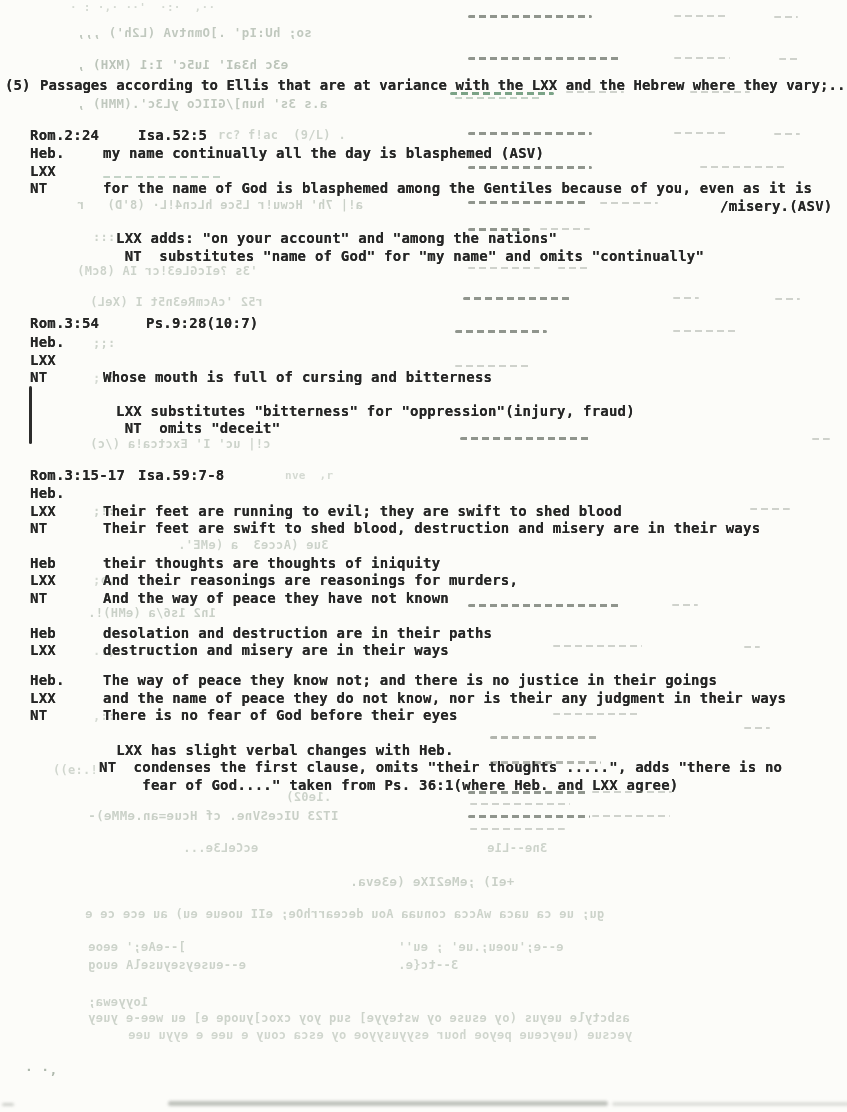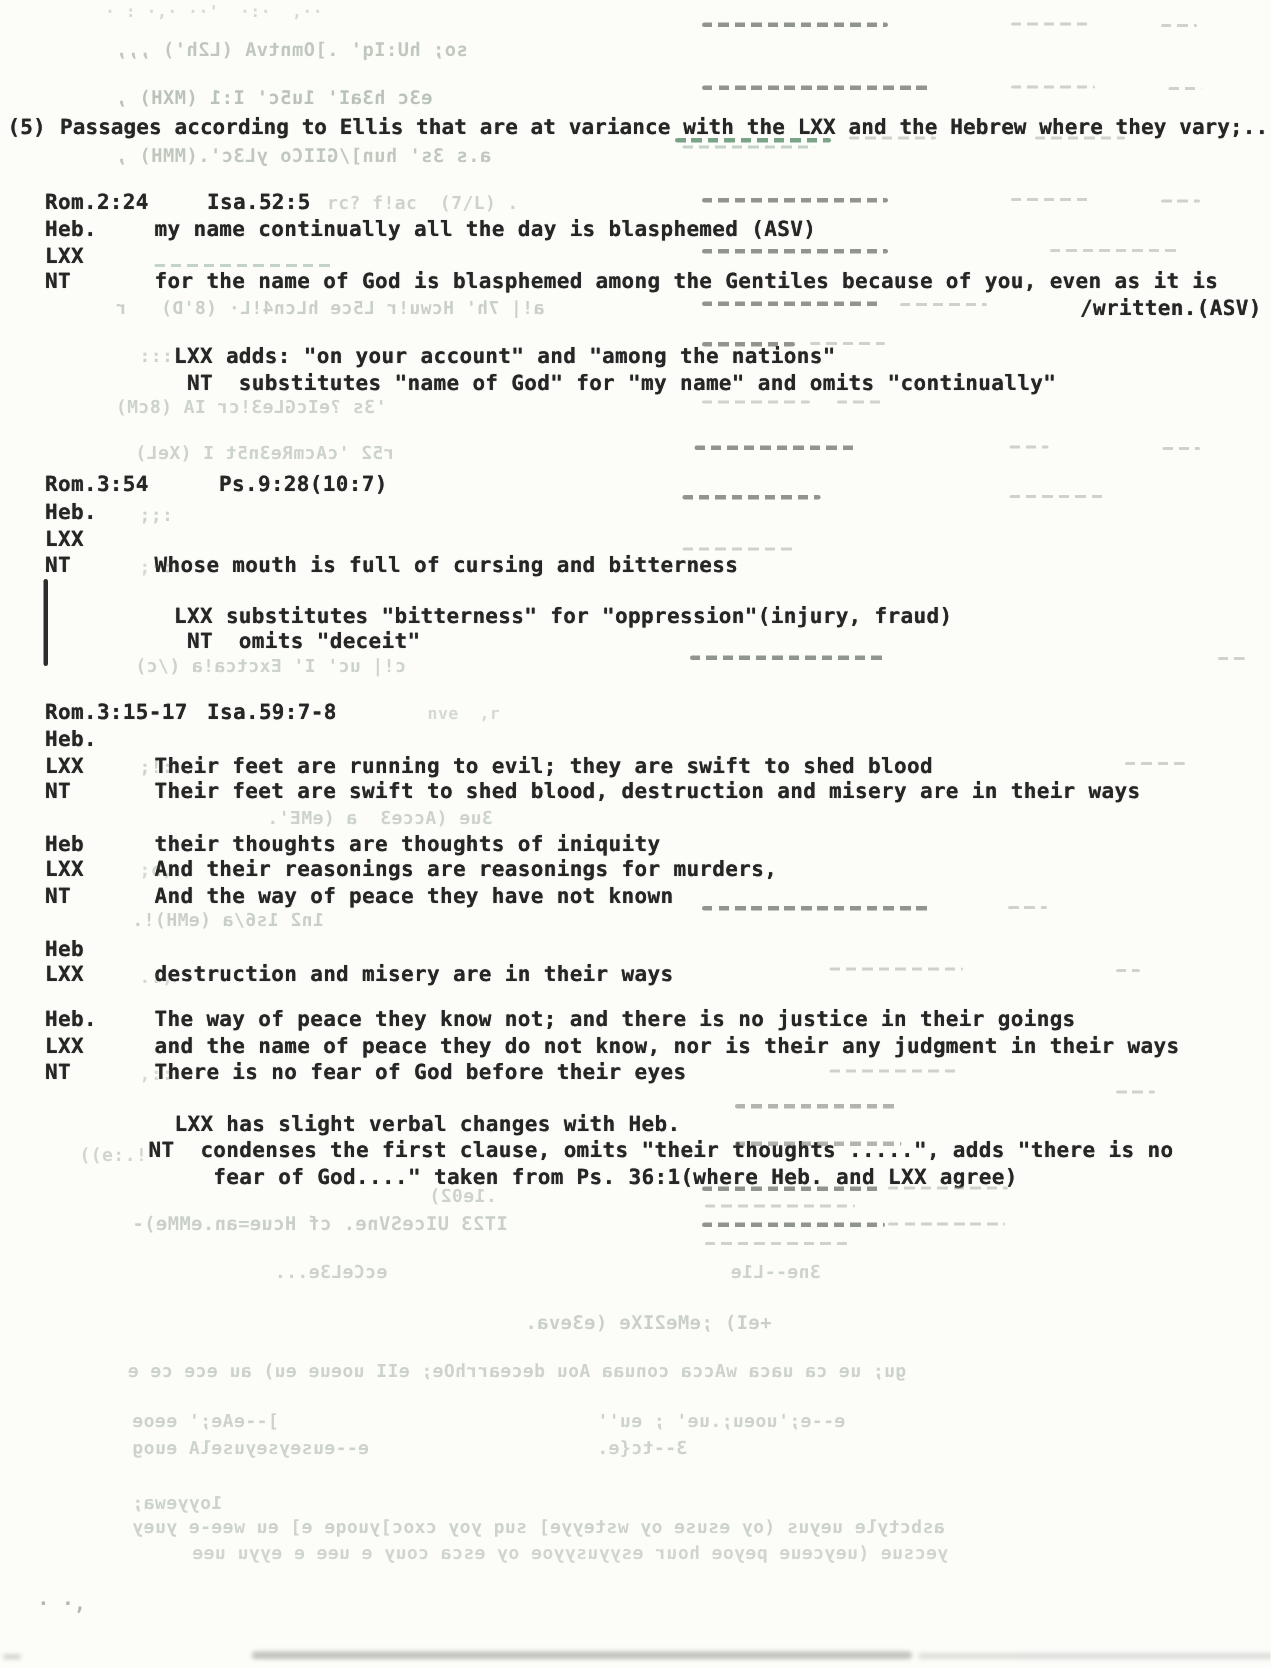--- a/index.html
+++ b/index.html
@@ -45,42 +45,42 @@
 <body>
 
 <div id="page">
 
   <div class="tw" id="heading" style="top:78px"><span class="hnum">(5)</span><span>Passages according to Ellis that are at variance with the LXX and the Hebrew where they vary;..</span></div>
 
   <div class="tw row" style="top:128px"><span class="refspan">Rom.2:24</span><span>Isa.52:5</span></div>
   <div class="tw row" style="top:146px"><span class="lbl">Heb.</span><span class="txt">my name continually all the day is blasphemed (ASV)</span></div>
   <div class="tw row" style="top:163.5px"><span class="lbl">LXX</span></div>
   <div class="tw row" style="top:181px"><span class="lbl">NT</span><span class="txt">for the name of God is blasphemed among the Gentiles because of you, even as it is</span></div>
-  <div class="tw cont" style="top:198.5px">/written.(ASV)</div>
+  <div class="tw cont" style="top:198.5px">/misery.(ASV)</div>
   <div class="tw note" style="top:231px">LXX adds: "on your account" and "among the nations"</div>
   <div class="tw note" style="top:248.5px"> NT  substitutes "name of God" for "my name" and omits "continually"</div>
 
   <div class="tw row" style="top:316px"><span class="refspan" style="width:116px">Rom.3:54</span><span>Ps.9:28(10:7)</span></div>
   <div class="tw row" style="top:335px"><span class="lbl">Heb.</span></div>
   <div class="tw row" style="top:352.5px"><span class="lbl">LXX</span></div>
   <div class="tw row" style="top:370px"><span class="lbl">NT</span><span class="txt">Whose mouth is full of cursing and bitterness</span></div>
   <div class="tw note" style="top:403.5px">LXX substitutes "bitterness" for "oppression"(injury, fraud)</div>
   <div class="tw note" style="top:421px"> NT  omits "deceit"</div>
 
   <div class="tw row" style="top:468px"><span class="refspan">Rom.3:15-17</span><span>Isa.59:7-8</span></div>
 
   <div class="tw row" style="top:486px"><span class="lbl">Heb.</span></div>
   <div class="tw row" style="top:503.5px"><span class="lbl">LXX</span><span class="txt">Their feet are running to evil; they are swift to shed blood</span></div>
   <div class="tw row" style="top:521px"><span class="lbl">NT</span><span class="txt">Their feet are swift to shed blood, destruction and misery are in their ways</span></div>
 
   <div class="tw row" style="top:555.5px"><span class="lbl">Heb</span><span class="txt">their thoughts are thoughts of iniquity</span></div>
   <div class="tw row" style="top:573px"><span class="lbl">LXX</span><span class="txt">And their reasonings are reasonings for murders,</span></div>
   <div class="tw row" style="top:590.5px"><span class="lbl">NT</span><span class="txt">And the way of peace they have not known</span></div>
 
-  <div class="tw row" style="top:625.5px"><span class="lbl">Heb</span></div>
+  <div class="tw row" style="top:625.5px"><span class="lbl">Heb</span><span class="txt">desolation and destruction are in their paths</span></div>
   <div class="tw row" style="top:643px"><span class="lbl">LXX</span><span class="txt">destruction and misery are in their ways</span></div>
 
   <div class="tw row" style="top:673px"><span class="lbl">Heb.</span><span class="txt">The way of peace they know not; and there is no justice in their goings</span></div>
   <div class="tw row" style="top:690.5px"><span class="lbl">LXX</span><span class="txt">and the name of peace they do not know, nor is their any judgment in their ways</span></div>
   <div class="tw row" style="top:708px"><span class="lbl">NT</span><span class="txt">There is no fear of God before their eyes</span></div>
 
   <div class="tw note-s3 tw" style="top:742.5px;position:absolute">  LXX has slight verbal changes with Heb.</div>
   <div class="tw note-s3" style="top:760px">NT  condenses the first clause, omits "their thoughts .....", adds "there is no</div>
   <div class="tw note-s3" style="top:777.5px">     fear of God...." taken from Ps. 36:1(where Heb. and LXX agree)</div>
 
@@ -134,21 +134,21 @@
       <div class="dash dl" style="left: 470px; top: 828px; width: 95px;"></div>
       <div class="streak" style="left: 168px; top: 1101px; width: 440px; height: 5px; opacity: 0.5;"></div>
       <div class="streak" style="left: 612px; top: 1102px; width: 238px; height: 4px; opacity: 0.25;"></div>
       <div class="streak" style="left: 2px; top: 1103px; width: 12px; height: 3px; opacity: 0.4;"></div>
     </div>
   <div id="bleed-layer">
       <div class="bleed" style="left: 70px; top: 1px; font-size: 11px; opacity: 0.25;">· : ·,· ··'  ·:·  ,··</div>
       <div class="bleed mir" style="left: 77px; top: 25px; font-size: 12.5px; opacity: 0.38;">so; hU:Iq' .]OmntvA (L2h') ,,,</div>
       <div class="bleed mir" style="left: 77px; top: 57px; font-size: 12.5px; opacity: 0.42;">e3c h3aI' 1u5c' I:1 (MXH) ,</div>
       <div class="bleed mir" style="left: 77px; top: 96px; font-size: 12.5px; opacity: 0.38;">a.s 3s' hun]/GIICo yL3c'.(MMH) ,</div>
-      <div class="bleed" style="left: 218px; top: 128px; font-size: 12px; opacity: 0.3;">rc? f!ac  (7/L) .</div>
+      <div class="bleed" style="left: 218px; top: 128px; font-size: 12px; opacity: 0.3;">rc? f!ac  (9/L) .</div>
       <div class="bleed mir" style="left: 77px; top: 198px; font-size: 12px; opacity: 0.32;">a!| 7h' Hcwu!r L5ce hLcn4!L· (8'D)   r</div>
       <div class="bleed" style="left: 93px; top: 230px; font-size: 12px; opacity: 0.3;">:::</div>
       <div class="bleed mir" style="left: 77px; top: 264px; font-size: 12px; opacity: 0.3;">'3s ?eIcGLe3!cr IA (8cM)</div>
       <div class="bleed mir" style="left: 90px; top: 295px; font-size: 12px; opacity: 0.3;">r52 'cAcmRe3n5t I (XeL)</div>
       <div class="bleed" style="left: 93px; top: 336px; font-size: 12px; opacity: 0.3;">;;:</div>
       <div class="bleed" style="left: 93px; top: 371px; font-size: 12px; opacity: 0.25;">;·:</div>
       <div class="bleed mir" style="left: 90px; top: 437px; font-size: 12px; opacity: 0.3;">c!| uc' I' Exctca!a (/c)</div>
       <div class="bleed" style="left: 285px; top: 469px; font-size: 11px; opacity: 0.25;">nve  ,r</div>
       <div class="bleed" style="left: 93px; top: 504px; font-size: 12px; opacity: 0.3;">;!:</div>
       <div class="bleed mir" style="left: 178px; top: 538px; font-size: 12px; opacity: 0.3;">3ue (Acce3  a (eME'.</div>

